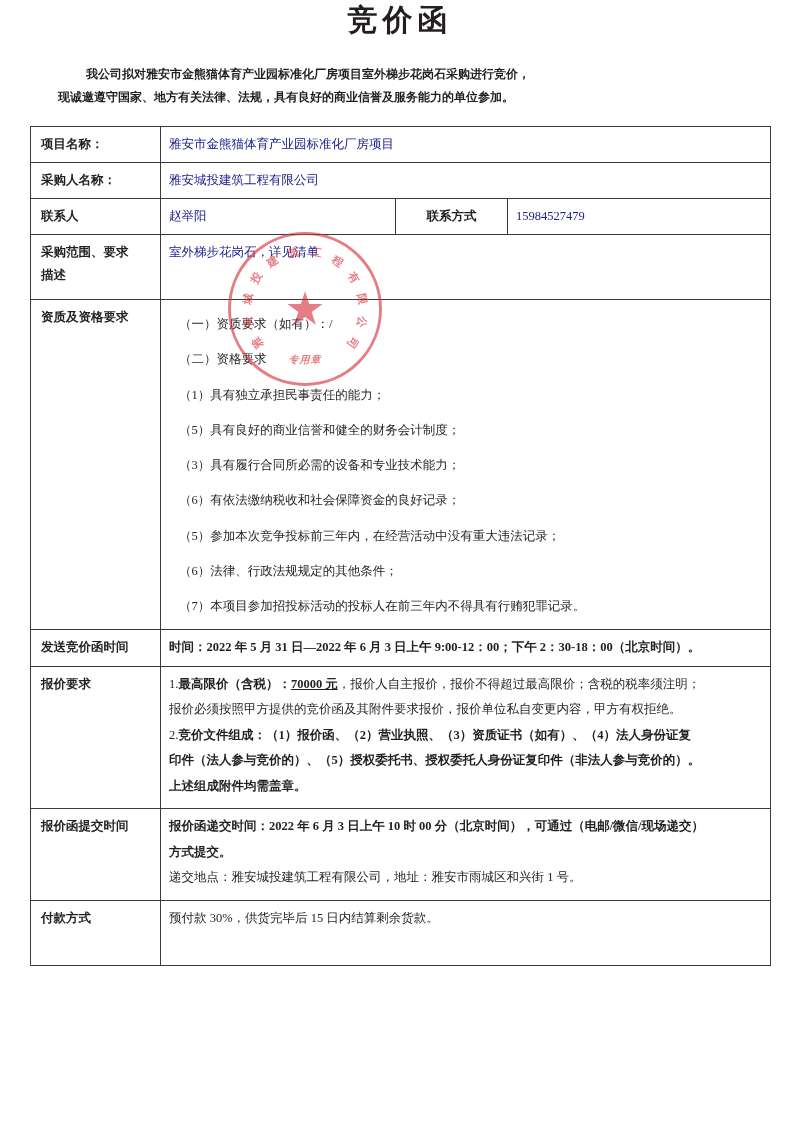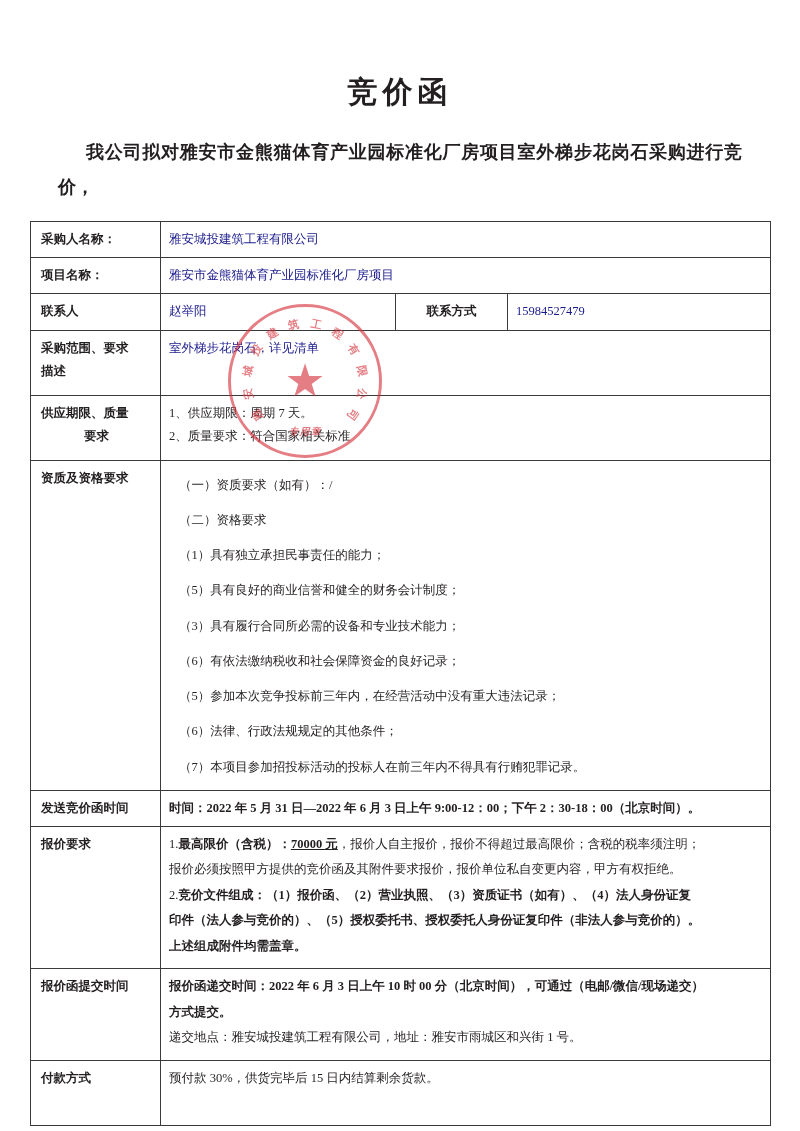--- a/index.html
+++ b/index.html
@@ -20,26 +20,25 @@
     width: 800px;
     height: 1131px;
     box-sizing: border-box;
     padding: 0 30px;
   }
   .doc-title {
     text-align: center;
     font-size: 30px;
     font-weight: bold;
     letter-spacing: 5px;
-    margin-top: 72px;
     margin-bottom: 22px;
     font-family: "Liberation Serif", "DejaVu Serif", serif;
   }
   .intro {
-    font-size: 18px;
+    font-size: 12px;
     line-height: 1.95;
     margin: 0 28px 16px 28px;
     text-align: justify;
     text-indent: 28px;
     font-weight: bold;
   }
   table.main {
     width: 740px;
     margin: 0 auto;
     border-collapse: collapse;
@@ -165,20 +164,21 @@
 </style>
 </head>
 <body>
 
 <div class="page">
 
   <div class="doc-title">竞价函</div>
 
   <div class="intro">
     <span>我公司拟对雅安市金熊猫体育产业园标准化厂房项目室外梯步花岗石采购进行竞价，</span><br>
+    <span>现诚邀遵守国家、地方有关法律、法规，具有良好的商业信誉及服务能力的单位参加。</span>
   </div>
 
   <div class="seal">
     <div class="star">★</div>
     <div class="seal-text" id="seal-arc">
         <span style="transform: rotate(-125deg) translateY(-58px);">雅</span>
         <span style="transform: rotate(-102.273deg) translateY(-58px);">安</span>
         <span style="transform: rotate(-79.5455deg) translateY(-58px);">城</span>
         <span style="transform: rotate(-56.8182deg) translateY(-58px);">投</span>
         <span style="transform: rotate(-34.0909deg) translateY(-58px);">建</span>
@@ -196,54 +196,44 @@
   <table class="main">
     <colgroup>
       <col style="width:130px">
       <col style="width:235px">
       <col style="width:112px">
       <col style="width:263px">
     </colgroup>
 
     <tbody>
         <tr>
+      <td class="label left">项目名称：</td>
+      <td class="value" colspan="3">雅安市金熊猫体育产业园标准化厂房项目</td>
+    </tr>
+
+    <tr>
       <td class="label left">采购人名称：</td>
       <td class="value" colspan="3">雅安城投建筑工程有限公司</td>
-    </tr>
-
-    <tr>
-      <td class="label left">项目名称：</td>
-      <td class="value" colspan="3">雅安市金熊猫体育产业园标准化厂房项目</td>
     </tr>
 
     <tr>
       <td class="label left">联系人</td>
       <td class="value">赵举阳</td>
       <td class="contact-mid">联系方式</td>
       <td class="value">15984527479</td>
     </tr>
 
     <tr>
       <td class="label left tall">
         <div class="line">采购范围、要求</div>
         <div class="line">描述</div>
       </td>
       <td class="value" colspan="3" style="vertical-align:top;">室外梯步花岗石，详见清单</td>
     </tr>
 
-    <tr>
-      <td class="label left tall">
-        <div class="line">供应期限、质量</div>
-        <div class="line" style="text-align:center;">要求</div>
-      </td>
-      <td class="value black" colspan="3" style="vertical-align:top;">
-        <div class="line">1、供应期限：周期 7 天。</div>
-        <div class="line">2、质量要求：符合国家相关标准</div>
-      </td>
-    </tr>
 
     <tr>
       <td class="label left">资质及资格要求</td>
       <td class="value black qual-cell qual-list" colspan="3">
         <p>（一）资质要求（如有）：/</p>
         <p>（二）资格要求</p>
         <p>（1）具有独立承担民事责任的能力；</p>
         <p>（5）具有良好的商业信誉和健全的财务会计制度；</p>
         <p>（3）具有履行合同所必需的设备和专业技术能力；</p>
         <p>（6）有依法缴纳税收和社会保障资金的良好记录；</p>

